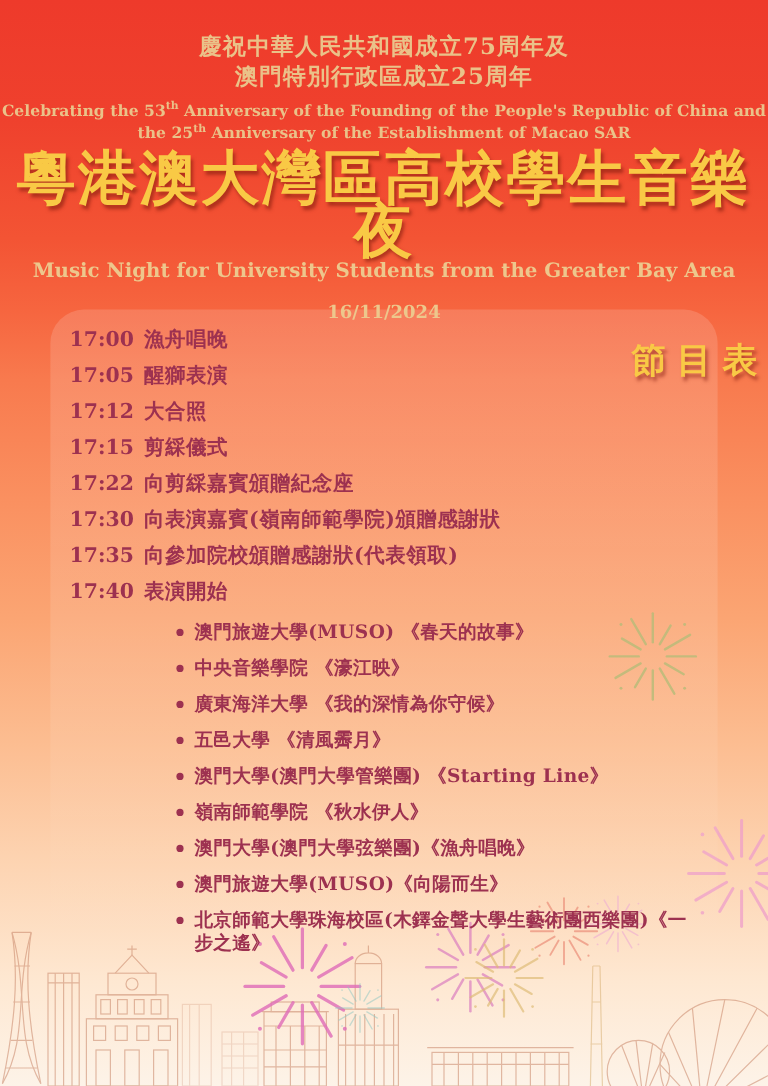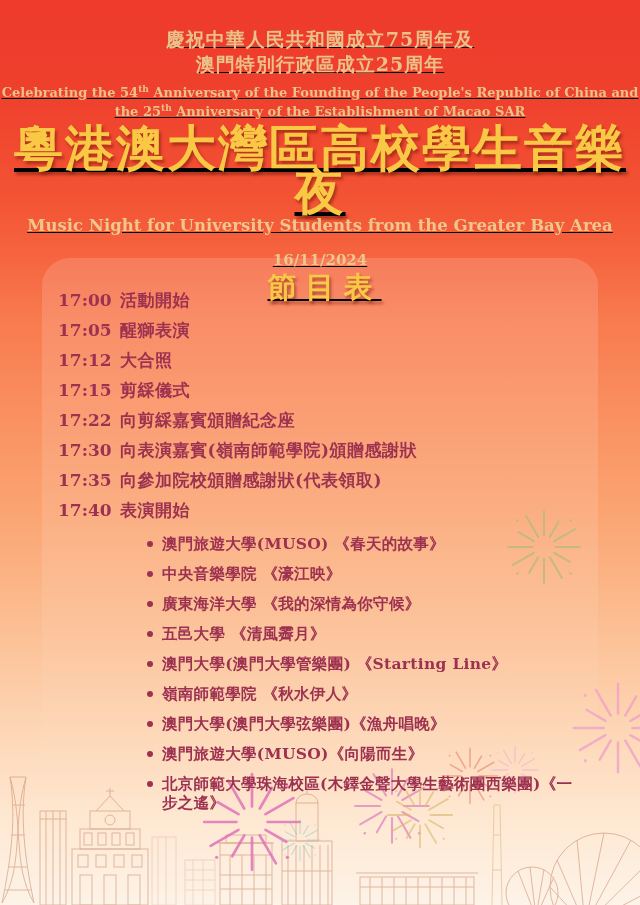--- a/index.html
+++ b/index.html
@@ -6,45 +6,45 @@
   body{
     width:640px;height:905px;overflow:hidden;
     font-family:"DejaVu Serif","Liberation Serif",serif;
   }
   .poster{
     position:relative;width:640px;height:905px;overflow:hidden;
     background:linear-gradient(180deg,
       #ee3a2b 0%, #ef412d 11%, #f35434 22%, #f6653f 28.5%,
       #f87a4e 35%, #fa9060 46%, #fba573 57%, #fcbd91 68.5%,
       #fdd4b2 79.5%, #fee8d2 90.5%, #fdf3e8 100%);
-    text-decoration:underline;
   }
   .banner{position:relative;z-index:3;text-align:center;padding-top:27px;}
   .banner-zh{color:#eac289;font-weight:bold;font-size:19px;line-height:25px;letter-spacing:1px;}
   .banner-en{color:#eac289;font-weight:bold;font-size:13px;line-height:15.5px;margin-top:5px;}
   .banner-en sup{font-size:9px;}
   .main-title{
     color:#f9c945;font-weight:bold;font-size:49px;line-height:44px;letter-spacing:2px;
     margin-top:6px;text-shadow:2px 3px 3px rgba(130,28,14,.6);
   }
   .subtitle{color:#edc78c;font-weight:bold;font-size:16.5px;line-height:18px;margin-top:3px;}
   .date{color:#edc78c;font-weight:bold;font-size:15px;line-height:18px;margin-top:16px;}
   .program-heading{
     color:#f9c945;font-weight:bold;font-size:29px;line-height:36px;
-    letter-spacing:9px;text-indent:9px;margin-top:0;
+    letter-spacing:9px;text-indent:9px;margin-top:13px;
     text-shadow:2px 3px 3px rgba(130,28,14,.55);
+    text-align:right;
   }
   .card{
     position:absolute;left:42px;top:258px;width:556px;height:647px;z-index:2;
     border-radius:28px 28px 0 0;
     background:linear-gradient(180deg,
       rgba(255,255,255,.15) 0%, rgba(255,255,255,.11) 45%,
       rgba(255,255,255,.05) 65%, rgba(255,255,255,0) 82%);
   }
-  .schedule{padding:32px 0 0 16px;}
+  .schedule{padding:15px 0 0 16px;}
   .sched-row{display:flex;height:20px;margin-bottom:10px;color:#9d3150;font-weight:bold;font-size:17px;line-height:20px;}
   .sched-time{width:62px;flex:0 0 62px;}
   .sched-act{letter-spacing:.5px;}
   .performances{margin:14px 0 0 0;padding:0 18px 0 103px;list-style:none;}
   .performances li{
     position:relative;padding-left:17px;margin-bottom:11px;
     color:#9d3150;font-weight:bold;font-size:15.5px;line-height:19px;letter-spacing:.3px;
   }
   .bullet{position:absolute;left:2px;top:7px;width:6px;height:6px;border-radius:50%;background:#9d3150;}
   .fw{position:absolute;z-index:1;}
@@ -175,32 +175,32 @@
   <svg class="fw" style="left:490px;top:745px;color:#eeadd2;opacity:.6" width="50" height="50">
       <use href="#burst"></use>
     </svg>
   <svg class="fw" style="left:278px;top:818px;color:#8fc6c2;opacity:.5" width="44" height="44">
       <use href="#burst"></use>
     </svg>
 
   <div class="banner">
     <div class="banner-zh">慶祝中華人民共和國成立75周年及</div>
     <div class="banner-zh">澳門特別行政區成立25周年</div>
-    <div class="banner-en"><span>Celebrating the 54</span><sup>th</sup><span> Anniversary of the Founding of the People's Republic of China and</span><br><span>the 25</span><sup>th</sup><span> Anniversary of the Establishment of Macao SAR</span></div>
+    <div class="banner-en"><span>Celebrating the 53</span><sup>th</sup><span> Anniversary of the Founding of the People's Republic of China and</span><br><span>the 25</span><sup>th</sup><span> Anniversary of the Establishment of Macao SAR</span></div>
     <div class="main-title">粵港澳大灣區高校學生音樂夜</div>
     <div class="subtitle">Music Night for University Students from the Greater Bay Area</div>
     <div class="date">16/11/2024</div>
     <div class="program-heading">節目表</div>
   </div>
 
   <div class="card">
     <div class="schedule">
       <div class="sched-row">
           <span class="sched-time">17:00</span>
-          <span class="sched-act">活動開始</span>
+          <span class="sched-act">漁舟唱晚</span>
         </div>
       <div class="sched-row">
           <span class="sched-time">17:05</span>
           <span class="sched-act">醒獅表演</span>
         </div>
       <div class="sched-row">
           <span class="sched-time">17:12</span>
           <span class="sched-act">大合照</span>
         </div>
       <div class="sched-row">

